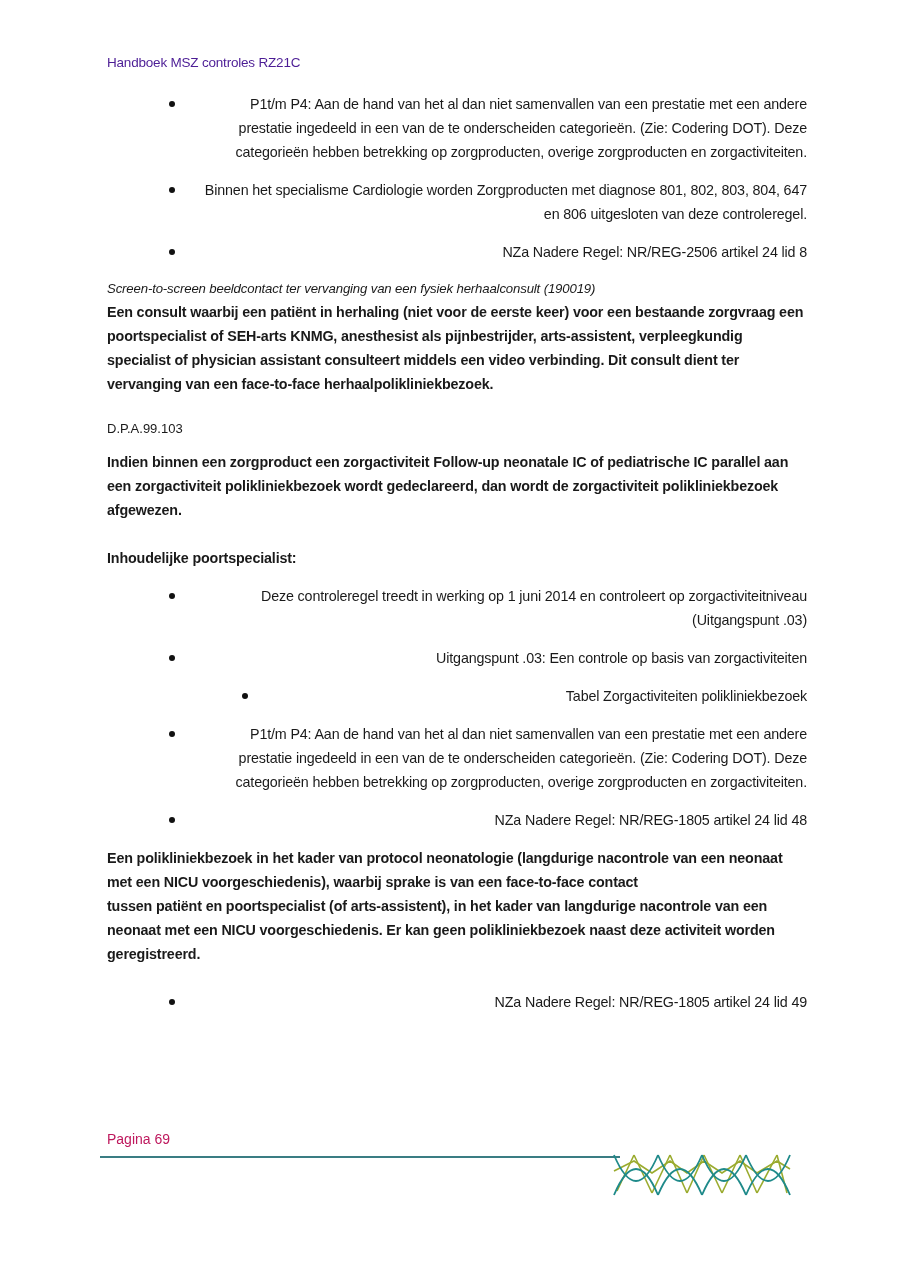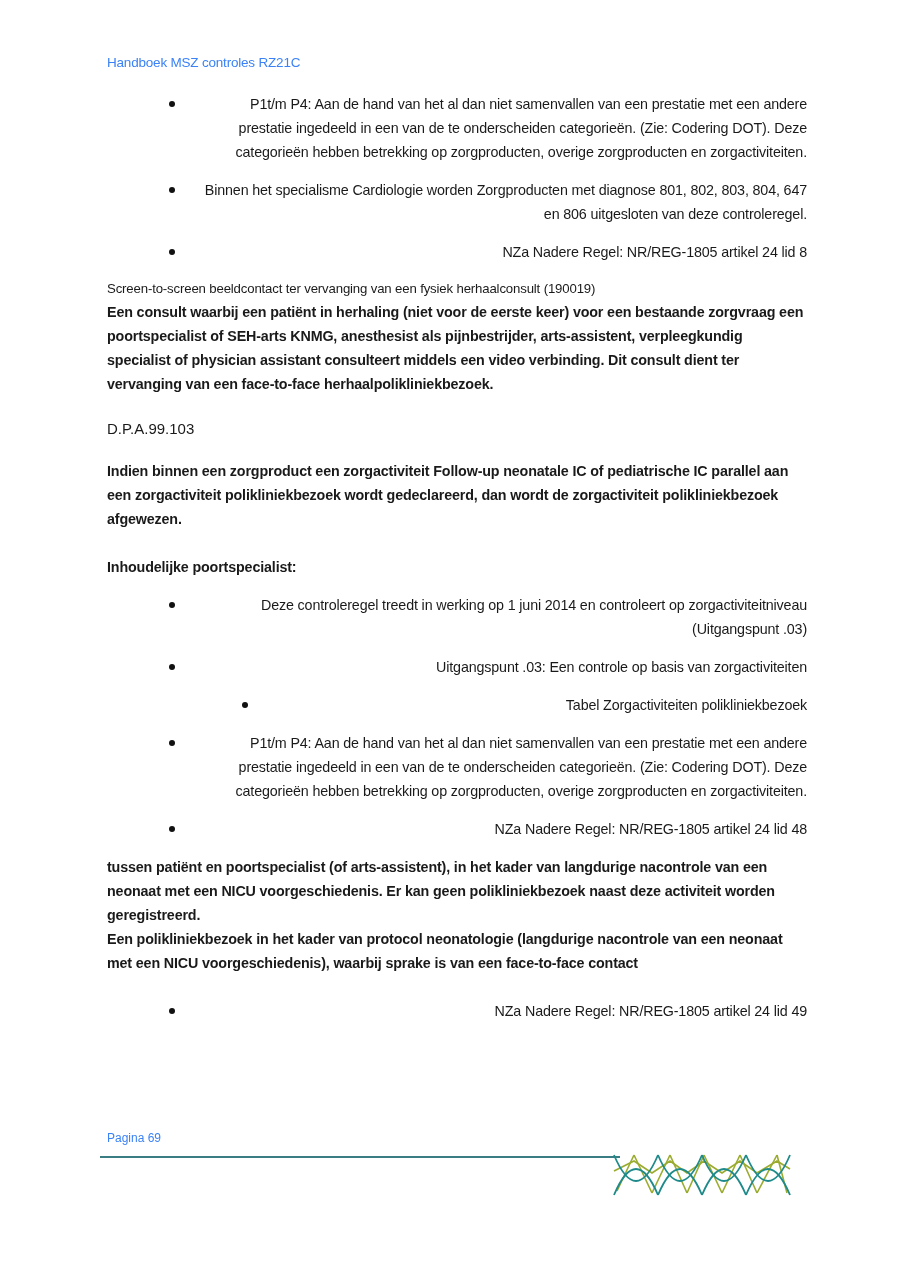--- a/index.html
+++ b/index.html
@@ -1,48 +1,48 @@
 <!DOCTYPE html>
 <html><head>
   <meta charset="utf-8">
   <style>
     html, body { margin: 0; padding: 0; background: #ffffff; }
     body { width: 900px; height: 1273px; position: relative; overflow: hidden;
            font-family: "Liberation Sans", sans-serif; color: #1a1a1a; }
-    .header { position: absolute; left: 107px; top: 55px; font-size: 13.5px; color: #3b82f6; letter-spacing: -0.2px; }
+    .header { position: absolute; left: 107px; top: 55px; font-size: 13.5px; color: #4c1d95; letter-spacing: -0.2px; }
     .content { position: absolute; left: 107px; top: 92px; width: 700px; font-size: 14.3px; line-height: 24px; letter-spacing: -0.15px; }
     .bul { position: relative; padding-left: 87px; margin-bottom: 14px; text-align: right; }
     .bul .dot { position: absolute; left: 62px; top: 9px; width: 6px; height: 6px; border-radius: 50%; background: #111; }
     .bul.l2 { padding-left: 160px; }
     .bul.l2 .dot { left: 135px; }
-    .ital { font-size: 13.2px; margin-top: 2px; line-height: 22px; }
+    .ital { font-style: italic; font-size: 13.2px; margin-top: 2px; line-height: 22px; }
     .para { margin: 0; font-weight: bold; }
-    .heading { font-size: 15px; margin-top: 20px; margin-bottom: 17px; line-height: 26px; letter-spacing: 0; }
+    .heading { font-size: 13px; margin-top: 20px; margin-bottom: 8px; line-height: 26px; letter-spacing: 0; }
     .gap { height: 24px; }
-    .footer-label { position: absolute; left: 107px; top: 1131px; font-size: 12px; color: #3b82f6; }
+    .footer-label { position: absolute; left: 107px; top: 1131px; font-size: 14px; color: #be185d; }
     .footer-rule { position: absolute; left: 100px; top: 1156px; width: 520px; height: 2px; background: #3a7d83; }
     .footer-logo { position: absolute; left: 612px; top: 1149px; width: 180px; height: 52px; }
   </style>
 </head>
 <body>
 
 <div class="header">Handboek MSZ controles RZ21C</div>
 
 <div class="content">
   <div class="bul">
     <span class="dot"></span>
     <span>P1t/m P4: Aan de hand van het al dan niet samenvallen van een prestatie met een andere prestatie ingedeeld in een van de te onderscheiden categorieën. (Zie: Codering DOT). Deze categorieën hebben betrekking op zorgproducten, overige zorgproducten en zorgactiviteiten.</span>
   </div>
   <div class="bul">
     <span class="dot"></span>
     <span>Binnen het specialisme Cardiologie worden Zorgproducten met diagnose 801, 802, 803, 804, 647 en 806 uitgesloten van deze controleregel.</span>
   </div>
   <div class="bul">
     <span class="dot"></span>
-    <span>NZa Nadere Regel: NR/REG-1805 artikel 24 lid 8</span>
+    <span>NZa Nadere Regel: NR/REG-2506 artikel 24 lid 8</span>
   </div>
 
   <div class="ital">Screen-to-screen beeldcontact ter vervanging van een fysiek herhaalconsult (190019)</div>
   <p class="para">Een consult waarbij een patiënt in herhaling (niet voor de eerste keer) voor een bestaande zorgvraag een poortspecialist of SEH-arts KNMG, anesthesist als pijnbestrijder, arts-assistent, verpleegkundig specialist of physician assistant consulteert middels een video verbinding. Dit consult dient ter vervanging van een face-to-face herhaalpolikliniekbezoek.</p>
 
   <div class="heading">D.P.A.99.103</div>
   <p class="para">Indien binnen een zorgproduct een zorgactiviteit Follow-up neonatale IC of pediatrische IC parallel aan een zorgactiviteit polikliniekbezoek wordt gedeclareerd, dan wordt de zorgactiviteit polikliniekbezoek afgewezen.</p>
   <div class="gap"></div>
   <p class="para" style="margin-bottom:14px;">Inhoudelijke poortspecialist:</p>
 
@@ -60,22 +60,22 @@
   </div>
   <div class="bul">
     <span class="dot"></span>
     <span>P1t/m P4: Aan de hand van het al dan niet samenvallen van een prestatie met een andere prestatie ingedeeld in een van de te onderscheiden categorieën. (Zie: Codering DOT). Deze categorieën hebben betrekking op zorgproducten, overige zorgproducten en zorgactiviteiten.</span>
   </div>
   <div class="bul">
     <span class="dot"></span>
     <span>NZa Nadere Regel: NR/REG-1805 artikel 24 lid 48</span>
   </div>
 
+  <p class="para">Een polikliniekbezoek in het kader van protocol neonatologie (langdurige nacontrole van een neonaat met een NICU voorgeschiedenis), waarbij sprake is van een face-to-face contact</p>
   <p class="para">tussen patiënt en poortspecialist (of arts-assistent), in het kader van langdurige nacontrole van een neonaat met een NICU voorgeschiedenis. Er kan geen polikliniekbezoek naast deze activiteit worden geregistreerd.</p>
-  <p class="para">Een polikliniekbezoek in het kader van protocol neonatologie (langdurige nacontrole van een neonaat met een NICU voorgeschiedenis), waarbij sprake is van een face-to-face contact</p>
   <div class="gap"></div>
 
   <div class="bul">
     <span class="dot"></span>
     <span>NZa Nadere Regel: NR/REG-1805 artikel 24 lid 49</span>
   </div>
 </div>
 
 <div class="footer-label">Pagina 69</div>
 <div class="footer-rule"></div>

